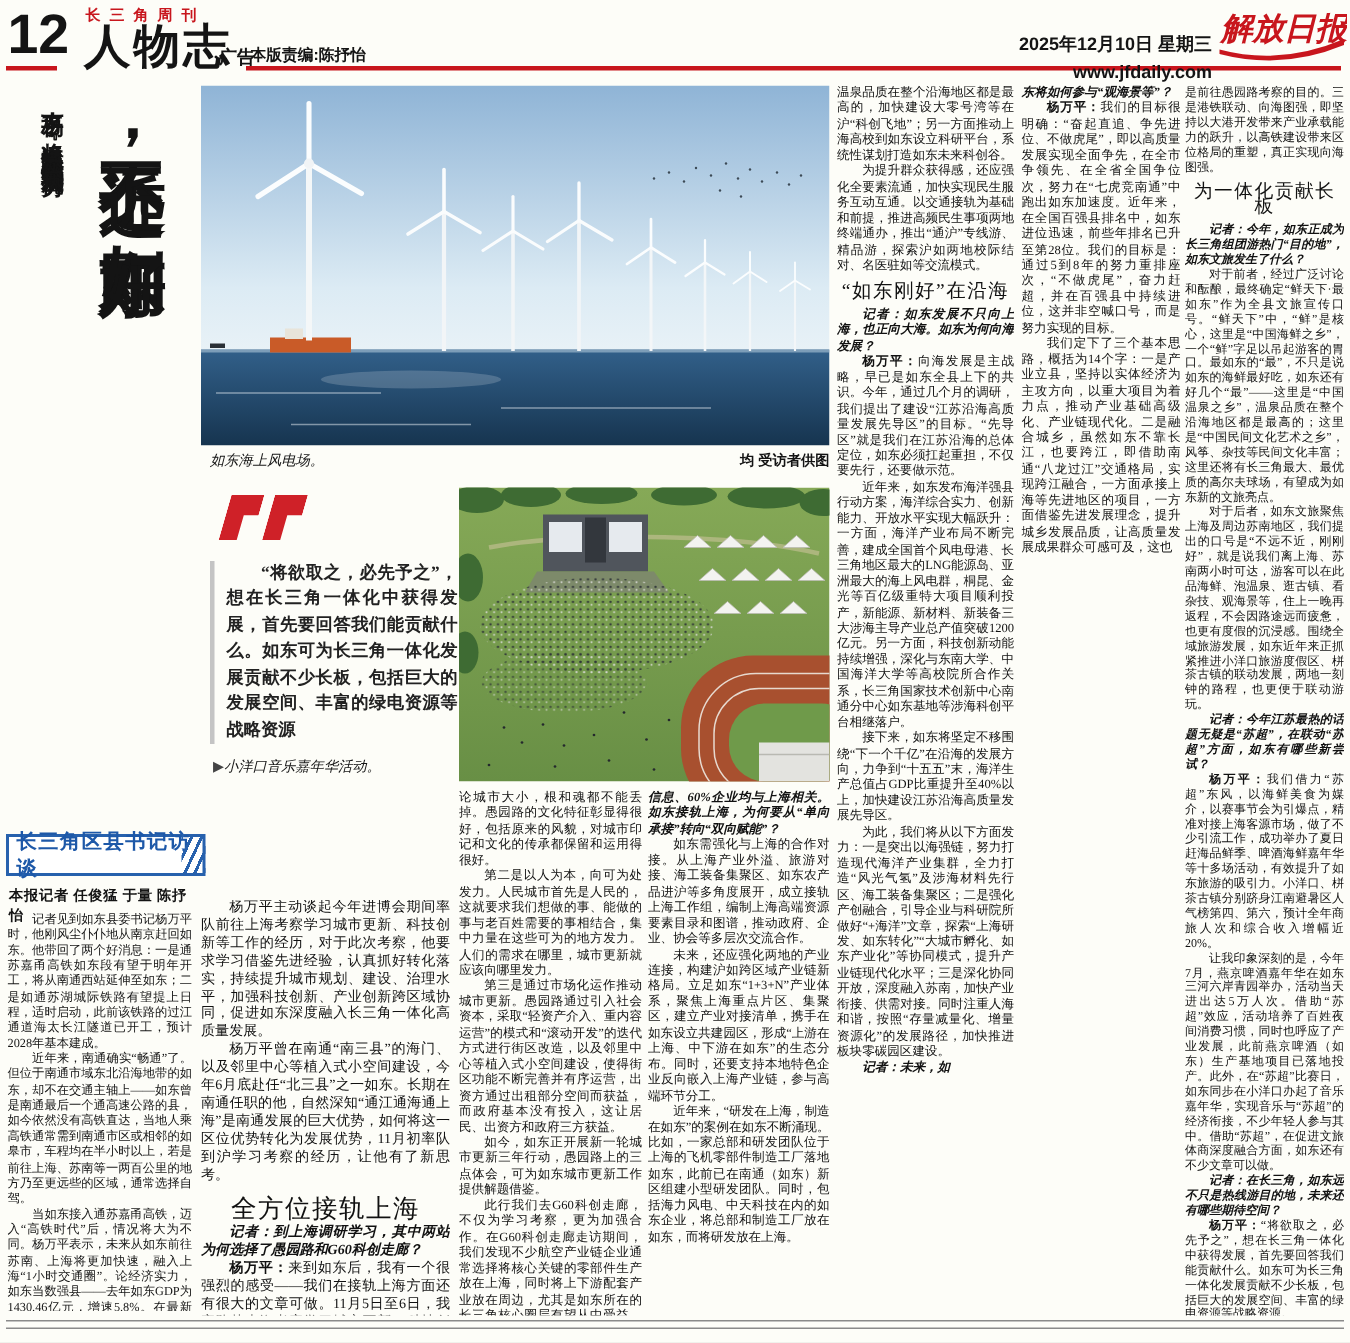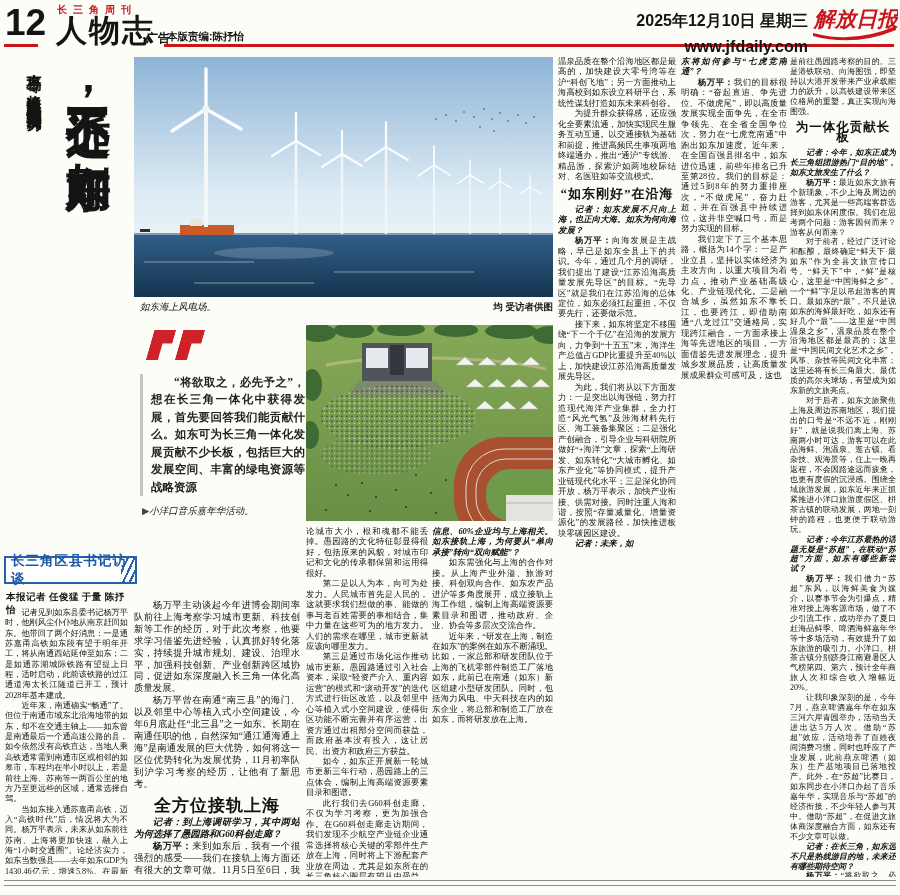--- a/index.html
+++ b/index.html
@@ -7,21 +7,21 @@
         font-family:"Liberation Serif",serif;color:#141414;}
   .abs{position:absolute;}
   
   .weekly{left:57px;top:3px;color:#c8161d;font-size:10px;font-weight:700;letter-spacing:6px;font-family:"Liberation Sans",sans-serif;}
   .pagenum{left:5px;top:4px;font-size:37px;font-weight:900;font-family:"Liberation Sans",sans-serif;line-height:1;}
   .sectiontitle{left:56px;top:15px;font-size:31px;font-weight:900;letter-spacing:2px;line-height:1;}
   .adlabel{left:142px;top:30px;font-size:12px;font-weight:800;}
   .editor{left:167px;top:30px;font-size:10.5px;font-weight:800;font-family:"Liberation Sans",sans-serif;}
   .redline-long{left:164px;top:44px;width:730px;height:3px;background:#c8161d;}
   .redline-short{left:4px;top:44px;width:34px;height:3px;background:#c8161d;}
-  .dateblock{left:560px;top:8px;width:248px;text-align:right;font-size:16px;font-weight:700;font-family:"Liberation Sans",sans-serif;line-height:1.6;}
+  .dateblock{left:560px;top:20px;width:248px;text-align:right;font-size:12px;font-weight:700;font-family:"Liberation Sans",sans-serif;line-height:1.6;}
   .logo{left:812px;top:0px;width:86px;height:46px;}
   
   .kicker{left:24px;top:64px;height:472px;writing-mode:vertical-rl;font-size:15px;font-weight:700;letter-spacing:1px;}
   .bigheadline{left:64px;top:72px;height:482px;writing-mode:vertical-rl;font-size:45px;font-weight:900;letter-spacing:2px;line-height:1.05;}
   .boxbanner{left:4px;top:556px;width:124px;height:24px;border:2px solid #2761ad;color:#1d58a8;
              font-weight:800;font-size:13.5px;font-family:Liberation Mono, monospace;
              display:flex;align-items:center;padding-left:5px;letter-spacing:1px;background:#fff;}
   .boxbanner::after{content:"";position:absolute;right:-2px;top:-2px;width:16px;height:26px;
              background:repeating-linear-gradient(115deg,#2761ad 0 2px,transparent 2px 6px);}
   .byline{left:6px;top:591px;width:122px;font-size:9.5px;font-weight:800;letter-spacing:0.5px;}
@@ -43,21 +43,21 @@
   .col{position:absolute;overflow:hidden;text-align:justify;font-size:8.4px;line-height:10.45px;color:#111;}
   .col-a{left:134px;top:600px;width:166px;height:277px;font-size:9.4px;line-height:11.9px;}
   .col-b{left:306px;top:527px;width:122px;height:350px;}
   .col-c{left:432px;top:527px;width:121px;height:350px;}
   .col-d{left:558px;top:57px;width:118px;height:820px;}
   .col-e{left:681px;top:57px;width:106px;height:820px;}
   .col-f{left:790px;top:57px;width:106px;height:820px;font-size:8px;line-height:9.9px;}
   .bp,.q{margin:0;text-indent:2em;}
   .ni{text-indent:0;}
   .q{font-weight:700;font-style:italic;}
-  .sec-h{font-weight:700;text-align:center;margin:7px 0 5px;letter-spacing:1px;font-size:13px;text-indent:0;}
+  .sec-h{font-weight:400;text-align:center;margin:7px 0 5px;letter-spacing:1px;font-size:13px;text-indent:0;}
   .col-a .sec-h{font-size:17px;margin:9px 0 6px;}
   .col-f .sec-h{font-size:12.5px;}
   b{font-weight:800;}
 </style>
 </head>
 <body>
 
 <div class="page">
 
   <div class="abs weekly">长三角周刊</div>
@@ -284,48 +284,49 @@
       <p class="bp">杨万平主动谈起今年进博会期间率队前往上海考察学习城市更新、科技创新等工作的经历，对于此次考察，他要求学习借鉴先进经验，认真抓好转化落实，持续提升城市规划、建设、治理水平，加强科技创新、产业创新跨区域协同，促进如东深度融入长三角一体化高质量发展。</p>
       <p class="bp">杨万平曾在南通“南三县”的海门、以及邻里中心等植入式小空间建设，今年6月底赴任“北三县”之一如东。长期在南通任职的他，自然深知“通江通海通上海”是南通发展的巨大优势，如何将这一区位优势转化为发展优势，11月初率队到沪学习考察的经历，让他有了新思考。</p>
       <div class="sec-h">全方位接轨上海</div>
       <p class="q">记者：到上海调研学习，其中两站为何选择了愚园路和G60科创走廊？</p>
       <p class="bp"><b>杨万平：</b>来到如东后，我有一个很强烈的感受——我们在接轨上海方面还有很大的文章可做。11月5日至6日，我率队赴上海考察学习城市更新、科技创新等工作，因此将愚园路和G60科创走廊作为重要考察点位。</p>
     </div>
   <div class="col col-b">
       <p class="bp ni">论城市大小，根和魂都不能丢掉。愚园路的文化特征彰显得很好，包括原来的风貌，对城市印记和文化的传承都保留和运用得很好。</p>
       <p class="bp">第二是以人为本，向可为处发力。人民城市首先是人民的，这就要求我们想做的事、能做的事与老百姓需要的事相结合，集中力量在这些可为的地方发力。人们的需求在哪里，城市更新就应该向哪里发力。</p>
       <p class="bp">第三是通过市场化运作推动城市更新。愚园路通过引入社会资本，采取“轻资产介入、重内容运营”的模式和“滚动开发”的迭代方式进行街区改造，以及邻里中心等植入式小空间建设，使得街区功能不断完善并有序运营，出资方通过出租部分空间而获益，而政府基本没有投入，这让居民、出资方和政府三方获益。</p>
-      <p class="bp">如今，如东正开展新一轮城市更新三年行动，愚园路上的三点体会，编制上海高端资源要素目录和图谱。</p>
+      <p class="bp">如今，如东正开展新一轮城市更新三年行动，愚园路上的三点体会，可为如东城市更新工作提供解题借鉴。</p>
       <p class="bp">此行我们去G60科创走廊，不仅为学习考察，更为加强合作。在G60科创走廊走访期间，我们发现不少航空产业链企业通常选择将核心关键的零部件生产放在上海，同时将上下游配套产业放在周边，尤其是如东所在的长三角核心圈层有望从中受益。为此，我当时就要求，如东经济开发区（高新区）要抢抓机遇、主动作为，加快与G60科创走廊项目达成战略合作，全力推动如东未来科创谷建设提速。</p>
     </div>
   <div class="col col-c">
       <p class="q ni">信息、60%企业均与上海相关。如东接轨上海，为何要从“单向承接”转向“双向赋能”？</p>
-      <p class="bp">如东需强化与上海的合作对接。从上海产业外溢、旅游对接、科创双向合作、如东农产品进沪等多角度展开，成立接轨上海工作组，编制上海高端资源要素目录和图谱，推动政府、企业、协会等多层次交流合作。</p>
+      <p class="bp">如东需强化与上海的合作对接。从上海产业外溢、旅游对接、海工装备集聚区、如东农产品进沪等多角度展开，成立接轨上海工作组，编制上海高端资源要素目录和图谱，推动政府、企业、协会等多层次交流合作。</p>
+      <p class="bp">未来，还应强化两地的产业连接，构建沪如跨区域产业链新格局。立足如东“1+3+N”产业体系，聚焦上海重点片区、集聚区，建立产业对接清单，携手在如东设立共建园区，形成“上游在上海、中下游在如东”的生态分布。同时，还要支持本地特色企业反向嵌入上海产业链，参与高端环节分工。</p>
       <p class="bp">近年来，“研发在上海，制造在如东”的案例在如东不断涌现。比如，一家总部和研发团队位于上海的飞机零部件制造工厂落地如东，此前已在南通（如东）新区组建小型研发团队。同时，包括海力风电、中天科技在内的如东企业，将总部和制造工厂放在如东，而将研发放在上海。</p>
     </div>
   <div class="col col-d">
       <p class="bp ni">温泉品质在整个沿海地区都是最高的，加快建设大零号湾等在沪“科创飞地”；另一方面推动上海高校到如东设立科研平台，系统性谋划打造如东未来科创谷。</p>
       <p class="bp">为提升群众获得感，还应强化全要素流通，加快实现民生服务互动互通。以交通接轨为基础和前提，推进高频民生事项两地终端通办，推出“通沪”专线游、精品游，探索沪如两地校际结对、名医驻如等交流模式。</p>
       <div class="sec-h">“如东刚好”在沿海</div>
       <p class="q">记者：如东发展不只向上海，也正向大海。如东为何向海发展？</p>
       <p class="bp"><b>杨万平：</b>向海发展是主战略，早已是如东全县上下的共识。今年，通过几个月的调研，我们提出了建设“江苏沿海高质量发展先导区”的目标。“先导区”就是我们在江苏沿海的总体定位，如东必须扛起重担，不仅要先行，还要做示范。</p>
+      <p class="bp">近年来，如东发布海洋强县行动方案，海洋综合实力、创新能力、开放水平实现大幅跃升：一方面，海洋产业布局不断完善，建成全国首个风电母港、长三角地区最大的LNG能源岛、亚洲最大的海上风电群，桐昆、金光等百亿级重特大项目顺利投产，新能源、新材料、新装备三大涉海主导产业总产值突破1200亿元。另一方面，科技创新动能持续增强，深化与东南大学、中国海洋大学等高校院所合作关系，长三角国家技术创新中心南通分中心如东基地等涉海科创平台相继落户。</p>
       <p class="bp">接下来，如东将坚定不移围绕“下一个千亿”在沿海的发展方向，力争到“十五五”末，海洋生产总值占GDP比重提升至40%以上，加快建设江苏沿海高质量发展先导区。</p>
-      <p class="bp">为此，我们将从以下方面发力：一是突出以海强链，努力打造现代海洋产业集群，全力打造“风光气氢”及涉海材料先行区、海工装备集聚区；二是强化产创融合，引导企业与科研院所做好“+海洋”文章，探索“上海研发、如东转化”“大城市孵化、如东产业化”等协同模式，提升产业链现代化水平；三是深化协同开放，杨万平表示，加快产业衔接、供需对接。同时注重人海和谐，按照“存量减量化、增量资源化”的发展路径，加快推进板块零碳园区建设。</p>
+      <p class="bp">为此，我们将从以下方面发力：一是突出以海强链，努力打造现代海洋产业集群，全力打造“风光气氢”及涉海材料先行区、海工装备集聚区；二是强化产创融合，引导企业与科研院所做好“+海洋”文章，探索“上海研发、如东转化”“大城市孵化、如东产业化”等协同模式，提升产业链现代化水平；三是深化协同开放，深度融入苏南，加快产业衔接、供需对接。同时注重人海和谐，按照“存量减量化、增量资源化”的发展路径，加快推进板块零碳园区建设。</p>
       <p class="q">记者：未来，如</p>
     </div>
   <div class="col col-e">
-      <p class="q ni">东将如何参与“七虎竞南通”？</p>
+      <p class="q ni">东将如何参与“观海景等”？</p>
       <p class="bp"><b>杨万平：</b>我们的目标很明确：“奋起直追、争先进位、不做虎尾”，即以高质量发展实现全面争先，在全市争领先、在全省全国争位次，努力在“七虎竞南通”中跑出如东加速度。近年来，在全国百强县排名中，如东进位迅速，前些年排名已升至第28位。我们的目标是：通过5到8年的努力重排座次，“不做虎尾”，奋力赶超，并在百强县中持续进位，这并非空喊口号，而是努力实现的目标。</p>
       <p class="bp">我们定下了三个基本思路，概括为14个字：一是产业立县，坚持以实体经济为主攻方向，以重大项目为着力点，推动产业基础高级化、产业链现代化。二是融合城乡，虽然如东不靠长江，也要跨江，即借助南通“八龙过江”交通格局，实现跨江融合，一方面承接上海等先进地区的项目，一方面借鉴先进发展理念，提升城乡发展品质，让高质量发展成果群众可感可及，这也</p>
     </div>
   <div class="col col-f">
       <p class="bp ni">是前往愚园路考察的目的。三是港铁联动、向海图强，即坚持以大港开发带来产业承载能力的跃升，以高铁建设带来区位格局的重塑，真正实现向海图强。</p>
       <div class="sec-h">为一体化贡献长板</div>
       <p class="q">记者：今年，如东正成为长三角组团游热门“目的地”，如东文旅发生了什么？</p>
-      <p class="bp"><b>杨万平：</b>最近如东文旅有个新现象，不少上海及周边的游客，尤其是一些高端客群选择到如东休闲度假。我们在思考两个问题：游客因何而来？游客从何而来？</p>
       <p class="bp">对于前者，经过广泛讨论和酝酿，最终确定“鲜天下·最如东”作为全县文旅宣传口号。“鲜天下”中，“鲜”是核心，这里是“中国海鲜之乡”，一个“鲜”字足以吊起游客的胃口。最如东的“最”，不只是说如东的海鲜最好吃，如东还有好几个“最”——这里是“中国温泉之乡”，温泉品质在整个沿海地区都是最高的；这里是“中国民间文化艺术之乡”，风筝、杂技等民间文化丰富；这里还将有长三角最大、最优质的高尔夫球场，有望成为如东新的文旅亮点。</p>
       <p class="bp">对于后者，如东文旅聚焦上海及周边苏南地区，我们提出的口号是“不远不近，刚刚好”，就是说我们离上海、苏南两小时可达，游客可以在此品海鲜、泡温泉、逛古镇、看杂技、观海景等，住上一晚再返程，不会因路途远而疲惫，也更有度假的沉浸感。围绕全域旅游发展，如东近年来正抓紧推进小洋口旅游度假区、栟茶古镇的联动发展，两地一刻钟的路程，也更便于联动游玩。</p>
       <p class="q">记者：今年江苏最热的话题无疑是“苏超”，在联动“苏超”方面，如东有哪些新尝试？</p>
       <p class="bp"><b>杨万平：</b>我们借力“苏超”东风，以海鲜美食为媒介，以赛事节会为引爆点，精准对接上海客源市场，做了不少引流工作，成功举办了夏日赶海品鲜季、啤酒海鲜嘉年华等十多场活动，有效提升了如东旅游的吸引力。小洋口、栟茶古镇分别跻身江南避暑区人气榜第四、第六，预计全年商旅人次和综合收入增幅近20%。</p>
       <p class="bp">让我印象深刻的是，今年7月，燕京啤酒嘉年华在如东三河六岸青园举办，活动当天进出达5万人次。借助“苏超”效应，活动培养了百姓夜间消费习惯，同时也呼应了产业发展，此前燕京啤酒（如东）生产基地项目已落地投产。此外，在“苏超”比赛日，如东同步在小洋口办起了音乐嘉年华，实现音乐与“苏超”的经济衔接，不少年轻人参与其中。借助“苏超”，在促进文旅体商深度融合方面，如东还有不少文章可以做。</p>
       <p class="q">记者：在长三角，如东远不只是热线游目的地，未来还有哪些期待空间？</p>
       <p class="bp"><b>杨万平：</b>“将欲取之，必先予之”，想在长三角一体化中获得发展，首先要回答我们能贡献什么。如东可为长三角一体化发展贡献不少长板，包括巨大的发展空间、丰富的绿电资源等战略资源。</p>
     </div>
 
   <div class="abs footrule"></div>

